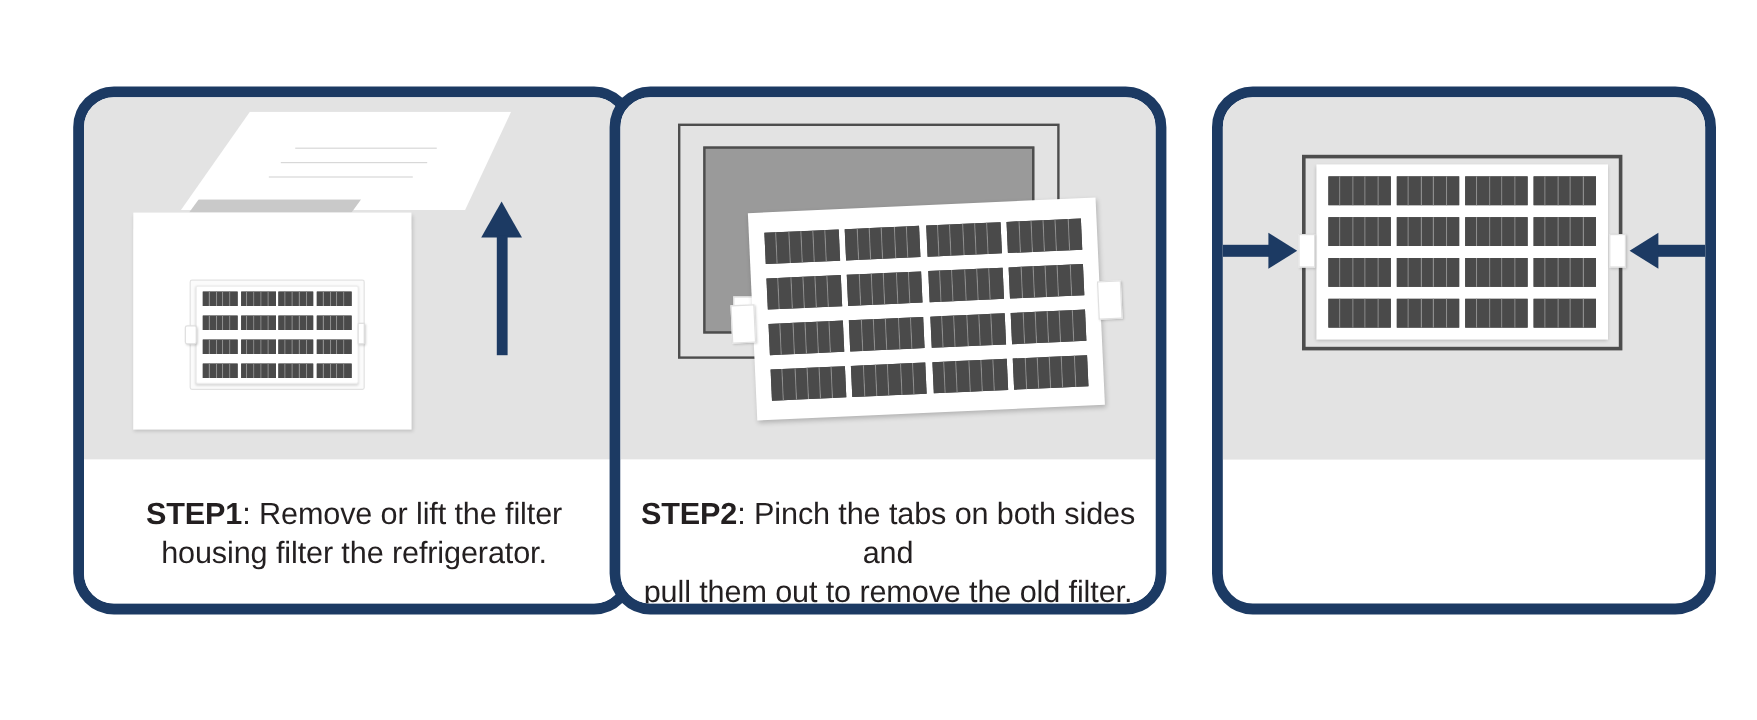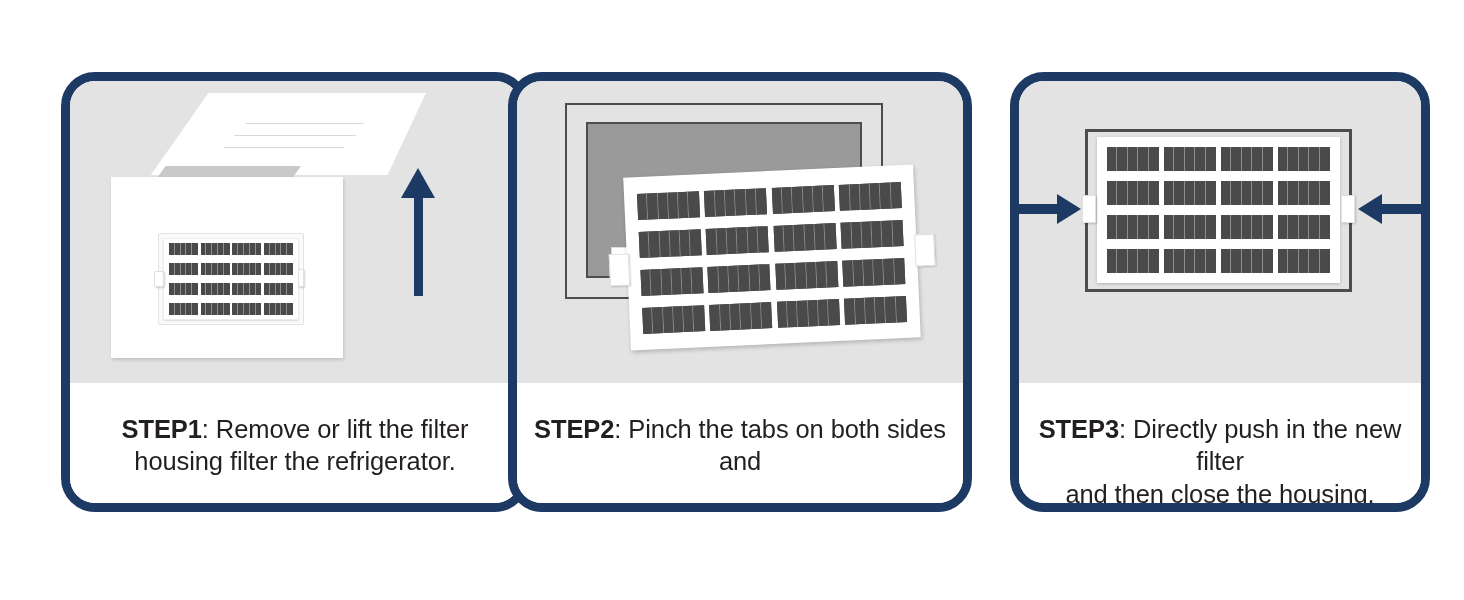--- a/index.html
+++ b/index.html
@@ -597,20 +597,21 @@
             </div>
           </div>
         <div class="tab" id="p2-tab-left"></div>
         <div class="tab" id="p2-tab-right"></div>
       </div>
     </div>
 
     <div class="caption">
       <p>
         <span class="step">STEP2</span><span>:  </span><span>Pinch the tabs on both sides and</span><br>
+        <span>pull them out to remove the old filter.</span>
       </p>
     </div>
   </div>
 
   <div class="card" id="card-3">
     <div class="illus">
 
       <div class="p3-housing"></div>
       <div class="p3-filter"></div>
       <div class="p3-slats">
@@ -741,21 +742,15 @@
       <div class="arrow-h" id="p3-arrow-left">
         <div class="shaft"></div>
         <div class="head"></div>
       </div>
       <div class="arrow-h" id="p3-arrow-right">
         <div class="shaft"></div>
         <div class="head"></div>
       </div>
     </div>
 
-    <div class="caption">
-      <p>
-        <span class="step">STEP3</span><span>:  </span><span>Directly push in the new filter</span><br>
-        <span>and then close the housing.</span>
-      </p>
-    </div>
   </div>
 
 </div>
 
 </body></html>

